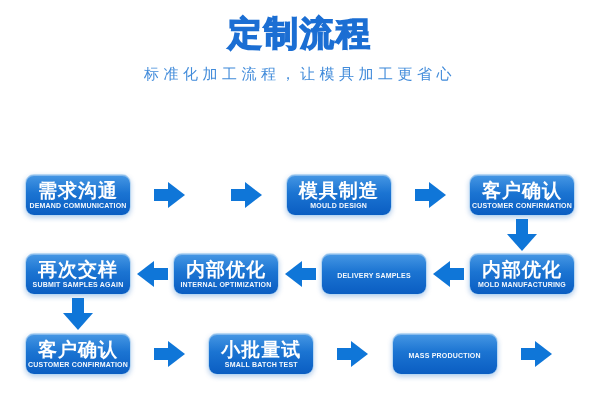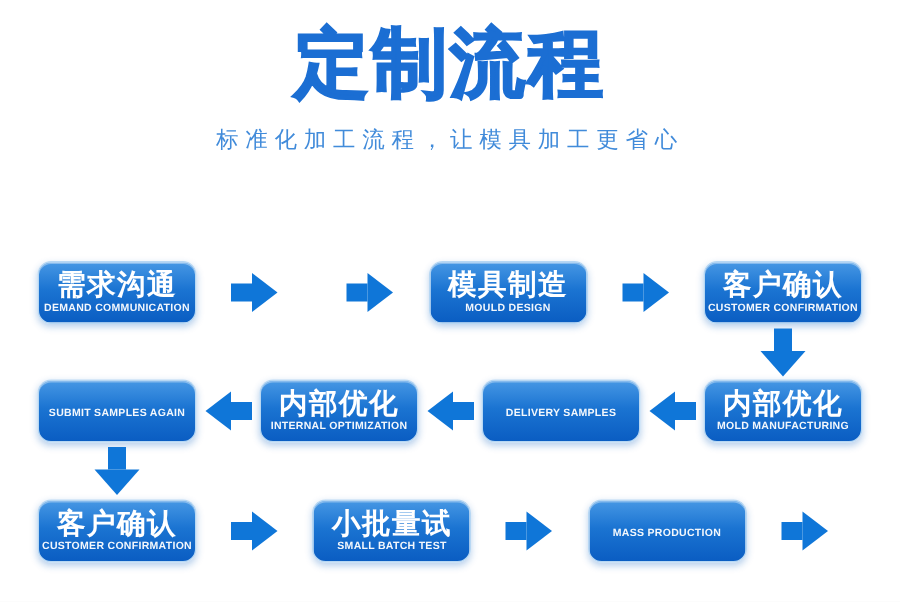--- a/index.html
+++ b/index.html
@@ -12,21 +12,21 @@
     --arrow:#0f76d8;
     --box-text:#ffffff;
   }
   html,body{margin:0;padding:0;}
   body{font-family:"Liberation Sans","DejaVu Sans",sans-serif;background:#f4f4f4;}
   .canvas{
     position:relative;width:600px;height:401px;background:#ffffff;overflow:hidden;margin:0 auto;
   }
   .header{position:absolute;top:0;left:0;right:0;text-align:center;}
   .title{
-    margin:14px 0 0 0;font-size:50px;line-height:1.15;font-weight:bold;
+    margin:14px 0 0 0;font-size:34px;line-height:1.15;font-weight:bold;
     color:var(--title);letter-spacing:2px;
     -webkit-text-stroke:1.5px var(--title);
   }
   .subtitle{
     margin:12px 0 0 0;font-size:15px;font-weight:normal;color:var(--subtitle);
     letter-spacing:4.5px;
   }
   .row{
     position:absolute;left:0;width:600px;height:42px;
     display:flex;align-items:center;box-sizing:border-box;padding:0 25px;
@@ -101,20 +101,21 @@
     </div>
   </div>
 
   <div class="varrow varrow-1">
       <div class="shaft"></div>
       <div class="head"></div>
     </div>
 
   <div class="row row-2">
     <div class="box">
+      <div class="zh">再次交样</div>
       <div class="en">SUBMIT SAMPLES AGAIN</div>
     </div>
     <div class="gap">
         <div class="harrow left">
           <div class="head"></div>
           <div class="shaft"></div>
         </div>
       </div>
     <div class="box">
       <div class="zh">内部优化</div>

